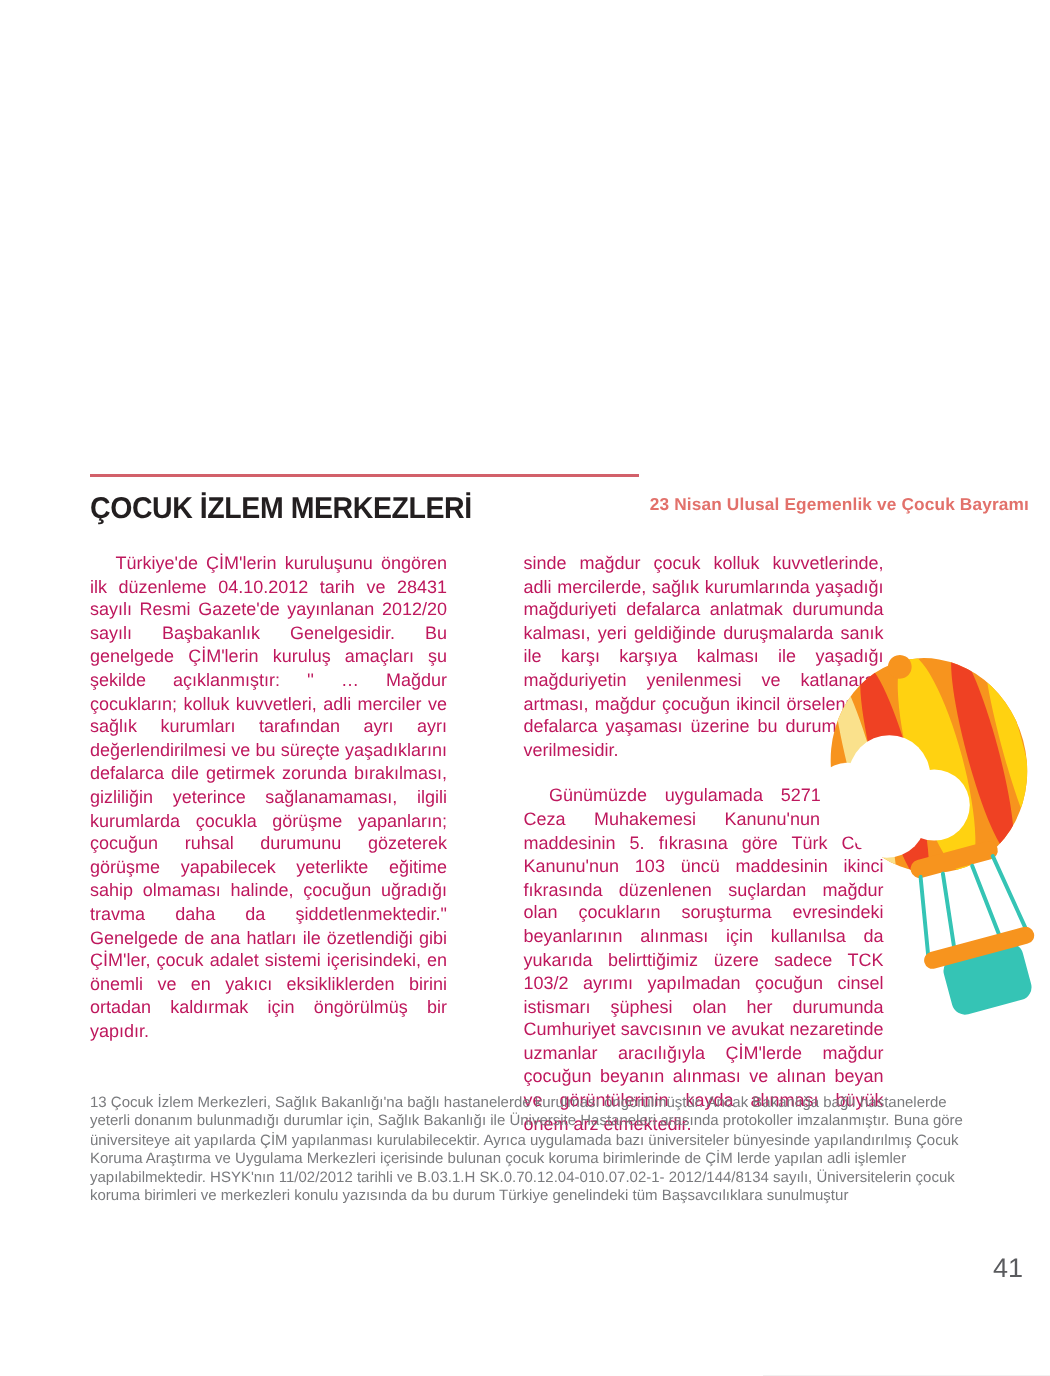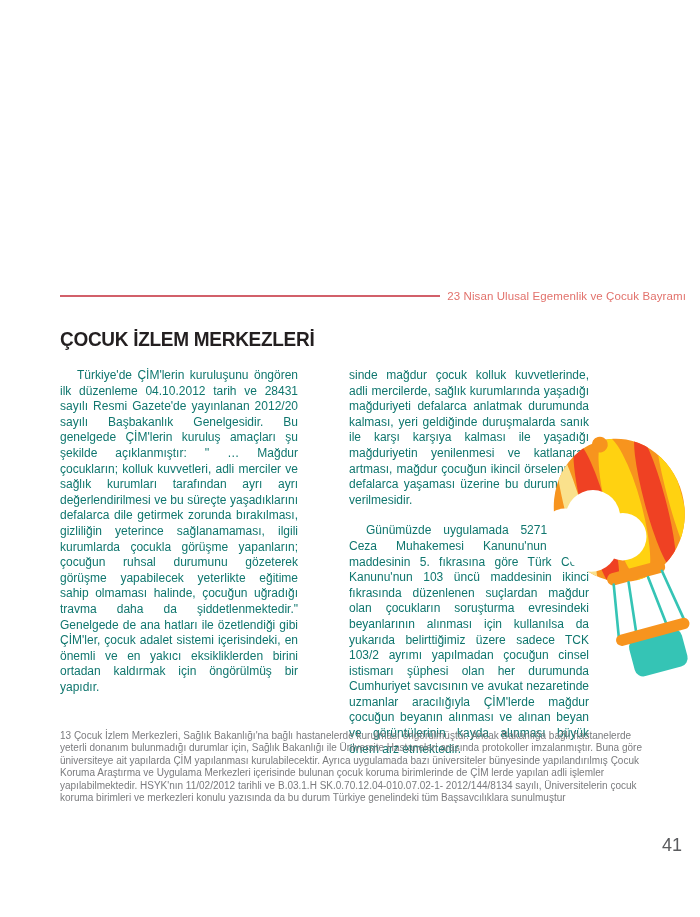--- a/index.html
+++ b/index.html
@@ -26,45 +26,46 @@
   }
   .running-header .rule {
     flex: 1 1 auto;
     height: 2px;
     background: #d2606a;
     margin-right: 7px;
   }
   .running-header .label {
     flex: 0 0 auto;
     font-size: 11.5px;
-    font-weight: normal;
+    font-weight: bold;
     letter-spacing: 0.1px;
     color: #e2716b;
     white-space: nowrap;
+    margin-top: 41px;
   }
 
   
   .article-title {
     position: absolute;
     left: 60px;
     top: 328px;
     font-size: 20px;
     font-weight: bold;
     color: #231f20;
     letter-spacing: -0.3px;
     transform: scaleX(0.95);
     transform-origin: left center;
     white-space: nowrap;
   }
 
   
   .body-col {
     position: absolute;
     top: 368px;
-    color: #0f766e;
+    color: #be185d;
     font-size: 12px;
     line-height: 15.6px;
     text-align: justify;
   }
   .col-left  { left: 60px;  width: 238px; }
   .col-right { left: 301px; width: 240px; margin-left: 48px; }
   .body-col p { margin-bottom: 15px; }
   .body-col p.indent { text-indent: 17px; }
 
   

